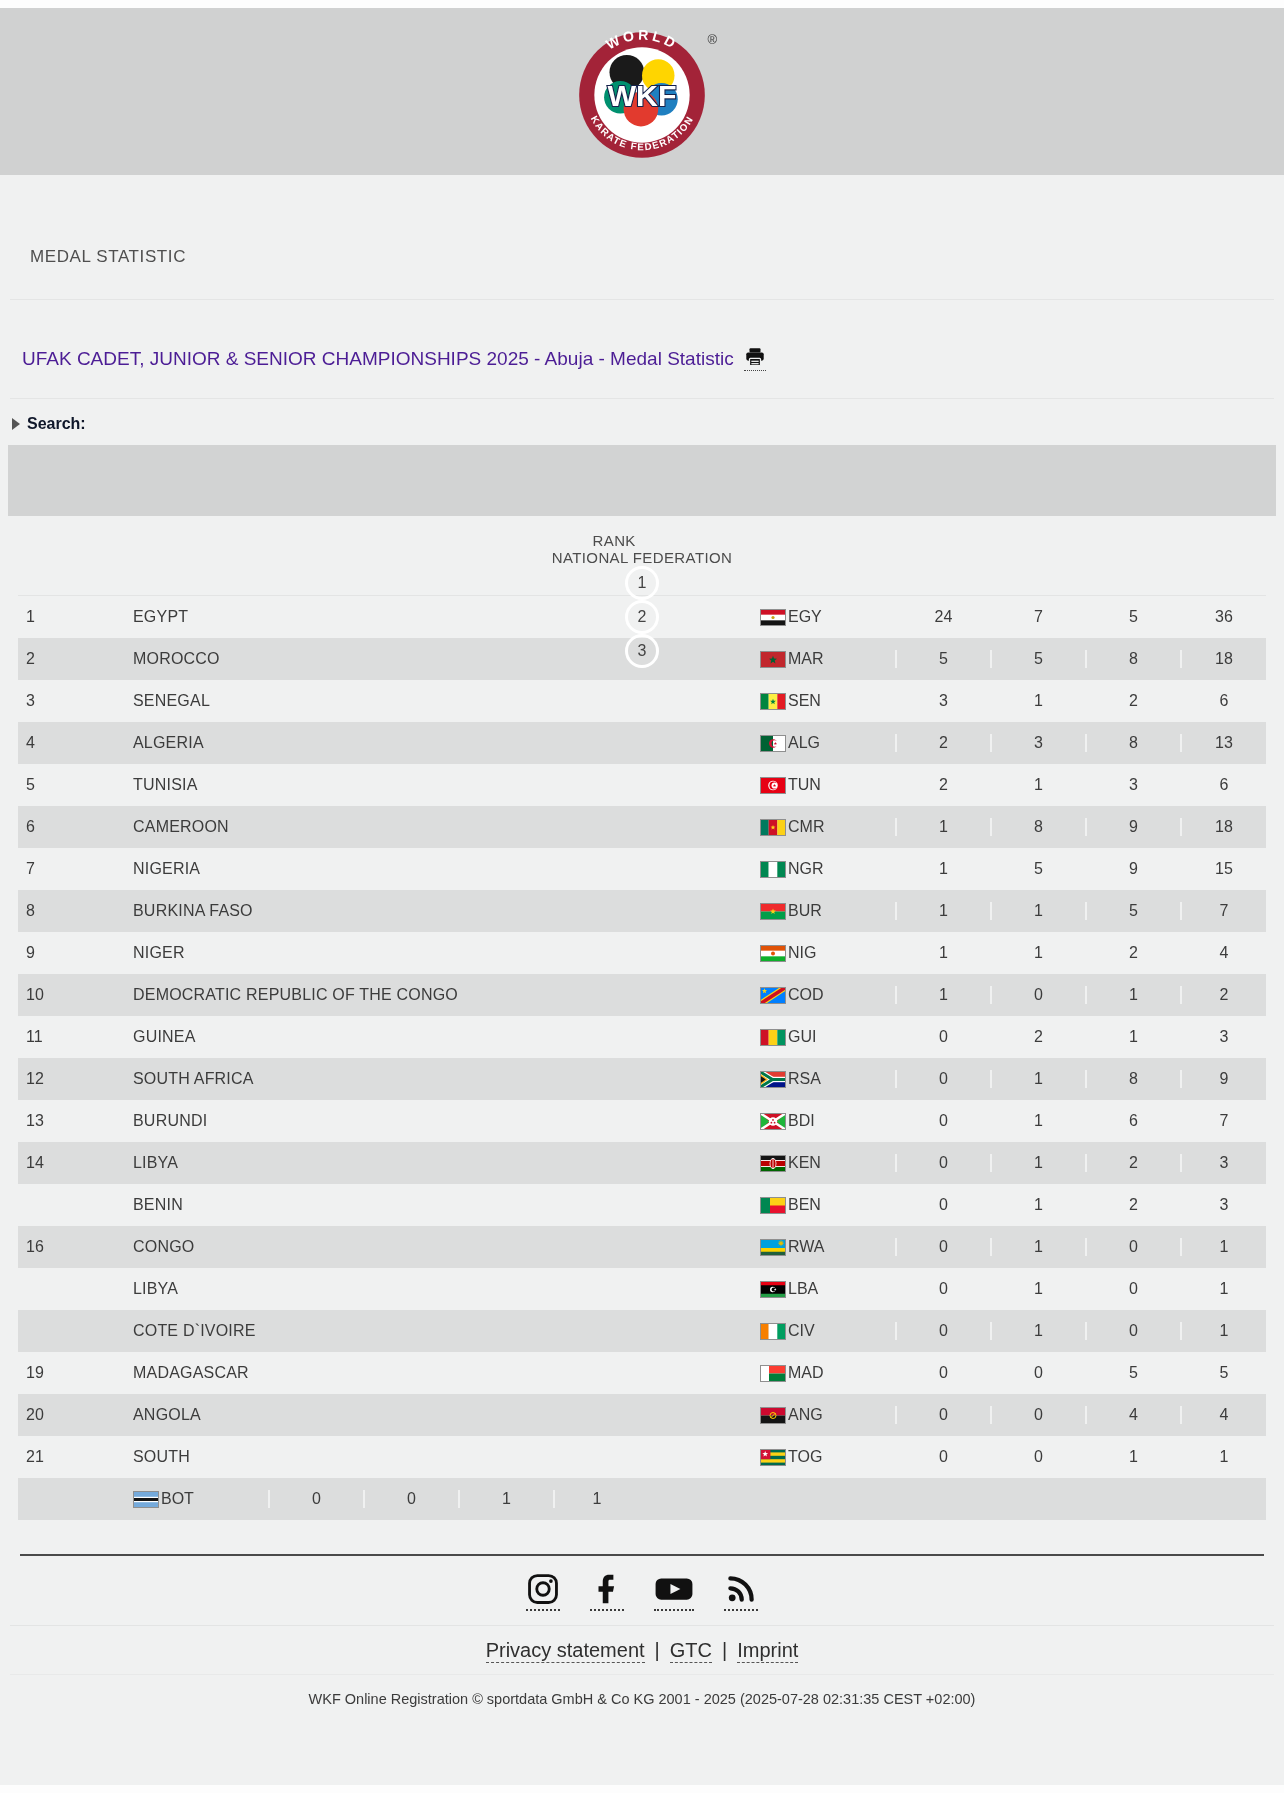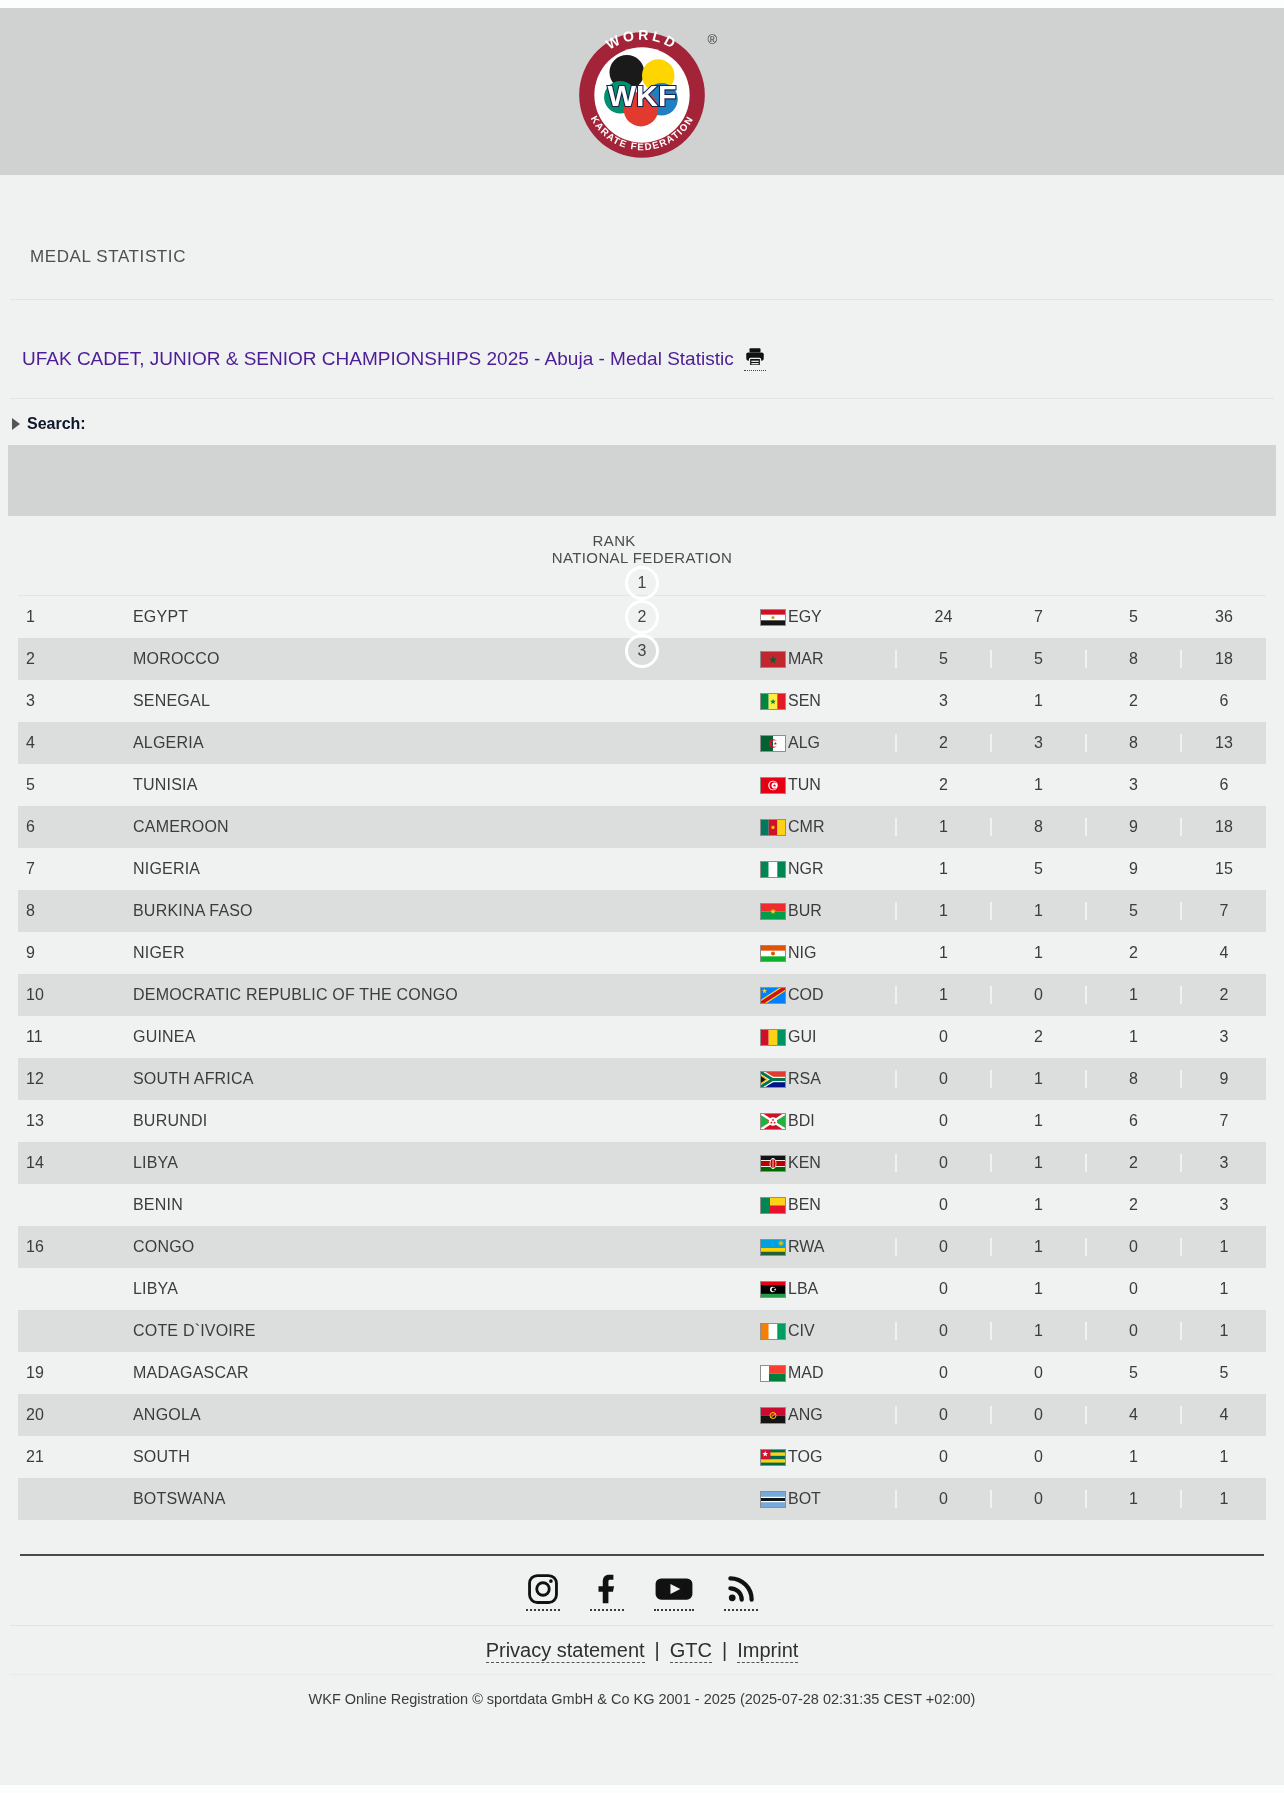--- a/index.html
+++ b/index.html
@@ -525,21 +525,20 @@
               </svg>
               <span>TOG</span>
             </div>
             <div class="c-m">0</div>
             <div class="c-m">0</div>
             <div class="c-m">1</div>
             <div class="c-t">1</div>
           </div>
           <div class="trow alt">
             <div class="c-rank"></div>
-            <div class="c-name">BOTSWANA</div>
             <div class="c-fed">
               <svg width="26" height="17" viewBox="0 0 26 17">
                 <rect width="26" height="17" fill="#75aadb"></rect>
                 <rect y="5.8" width="26" height="5.4" fill="#ffffff"></rect>
                 <rect y="7" width="26" height="3" fill="#141414"></rect>
                 <rect x="0.5" y="0.5" width="25" height="16" fill="none" stroke="#8f8f8f" stroke-width="1"></rect>
               </svg>
               <span>BOT</span>
             </div>
             <div class="c-m">0</div>

